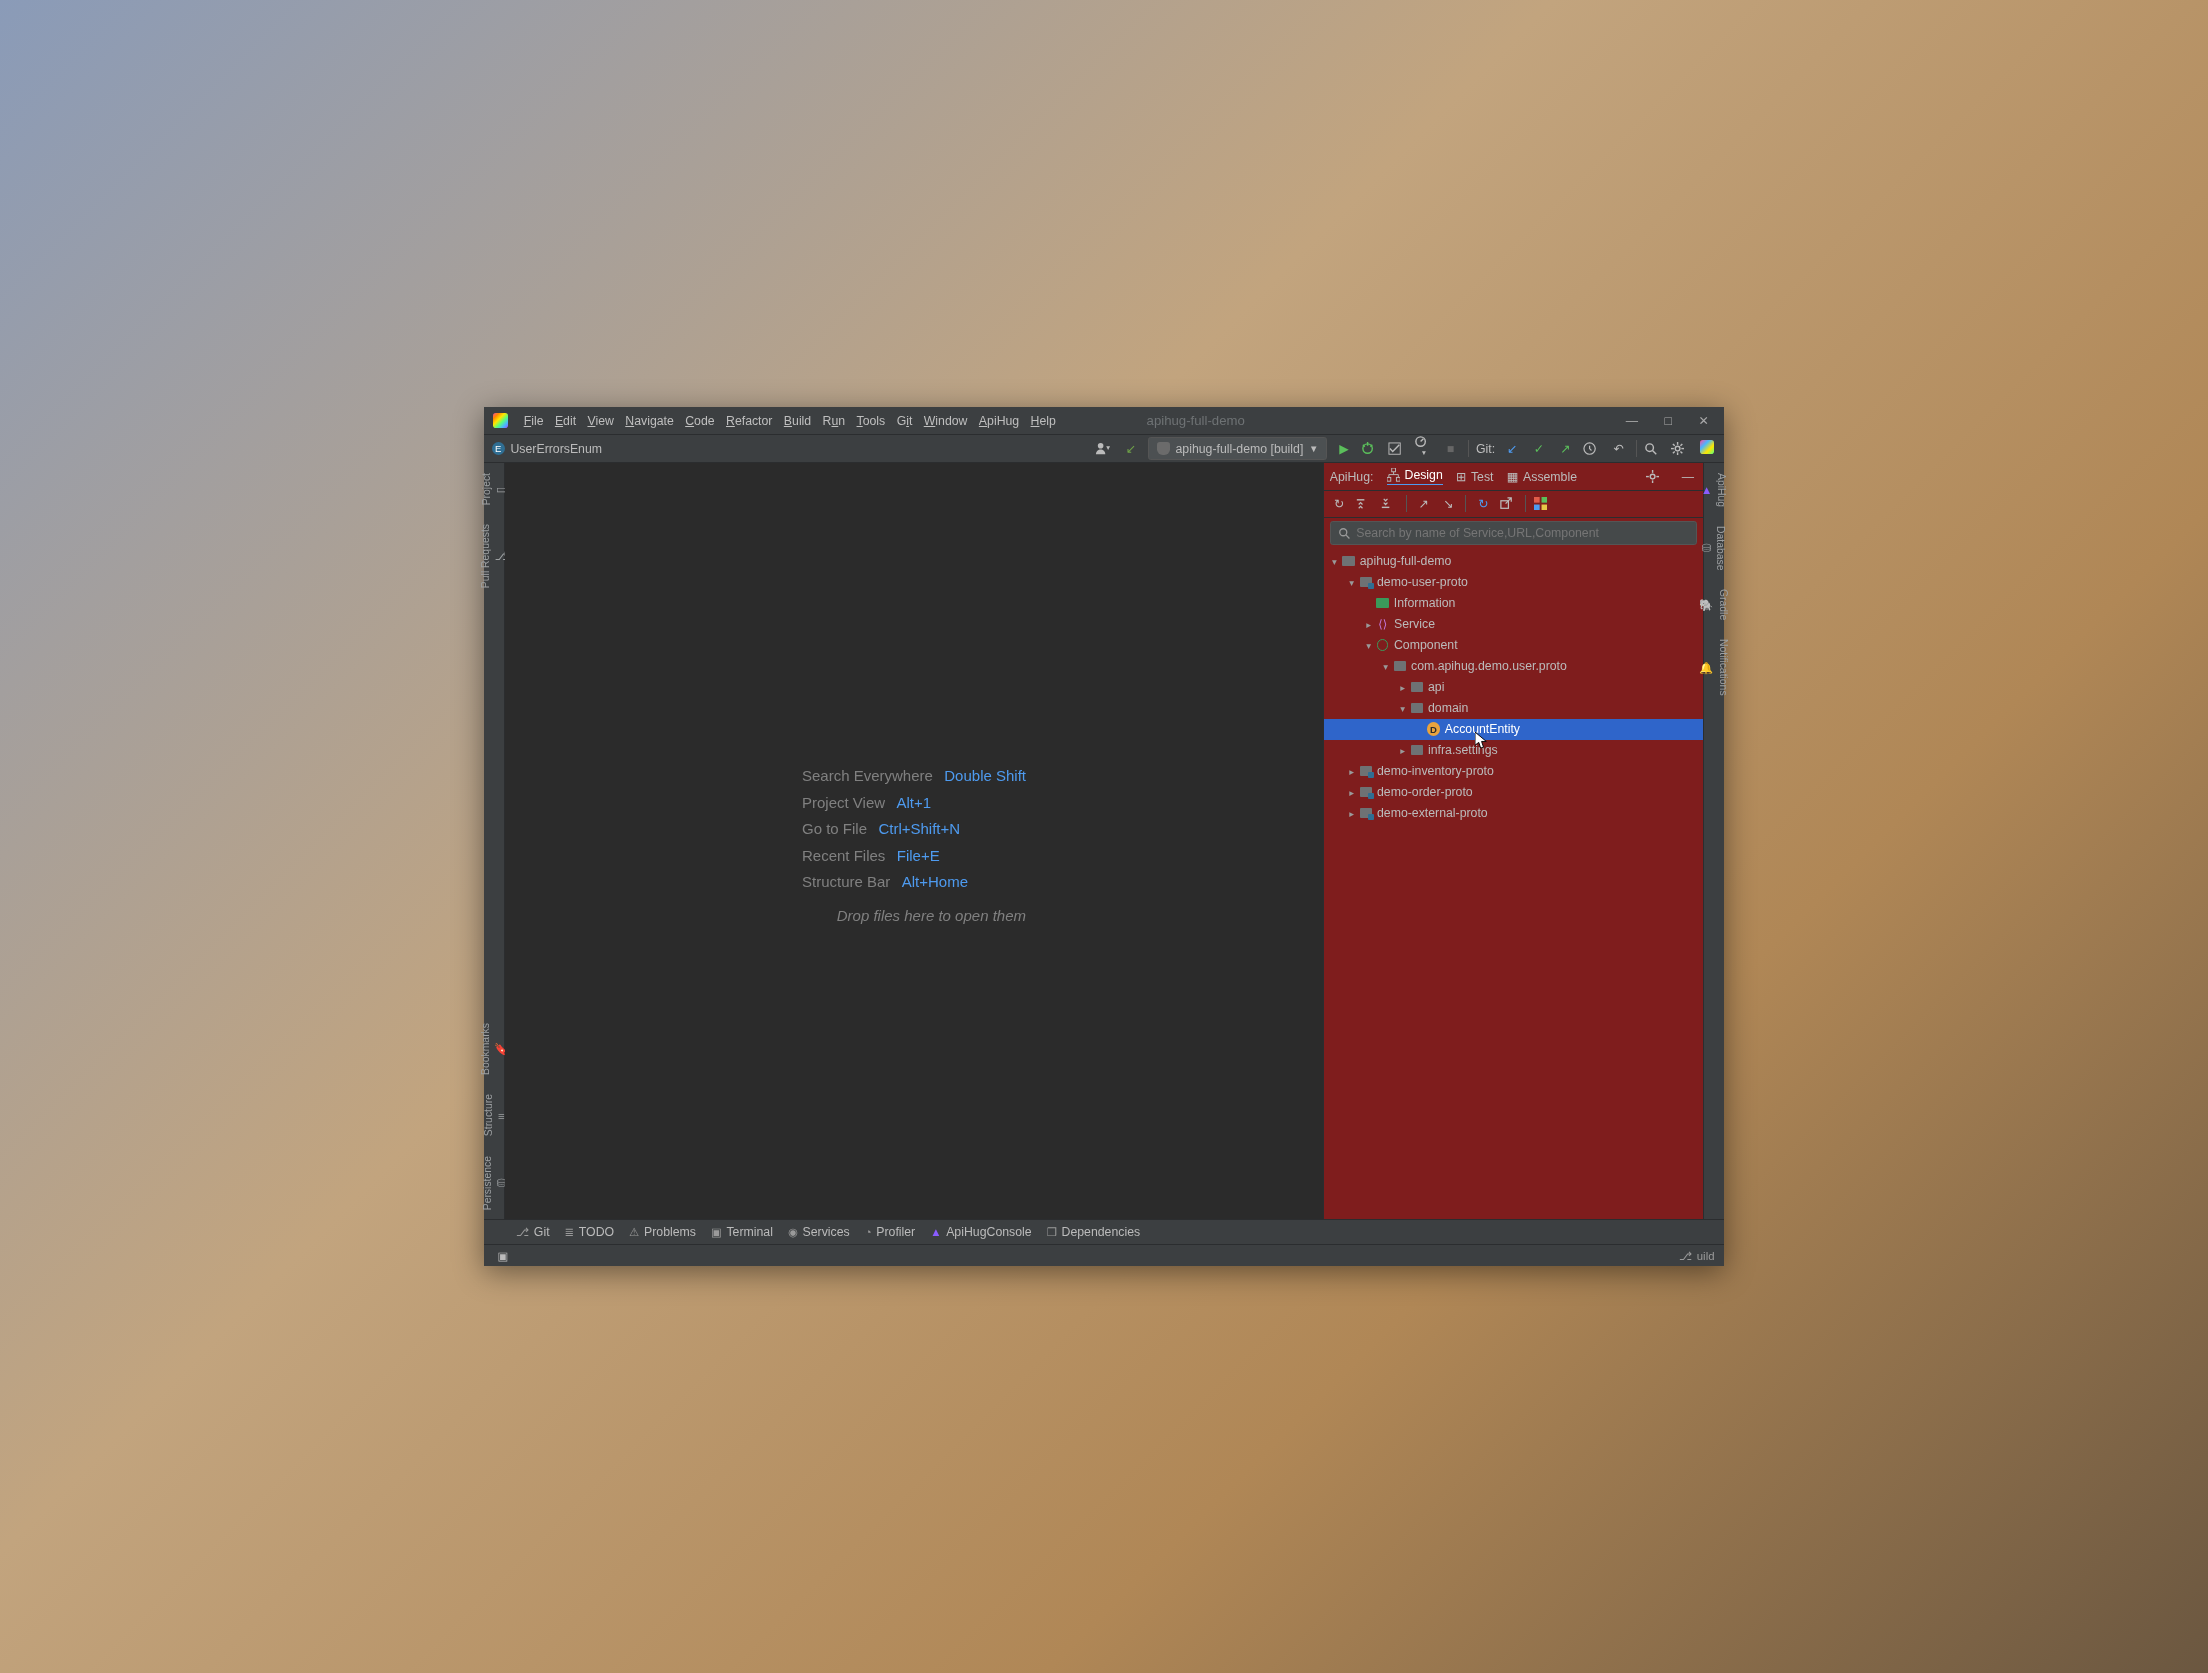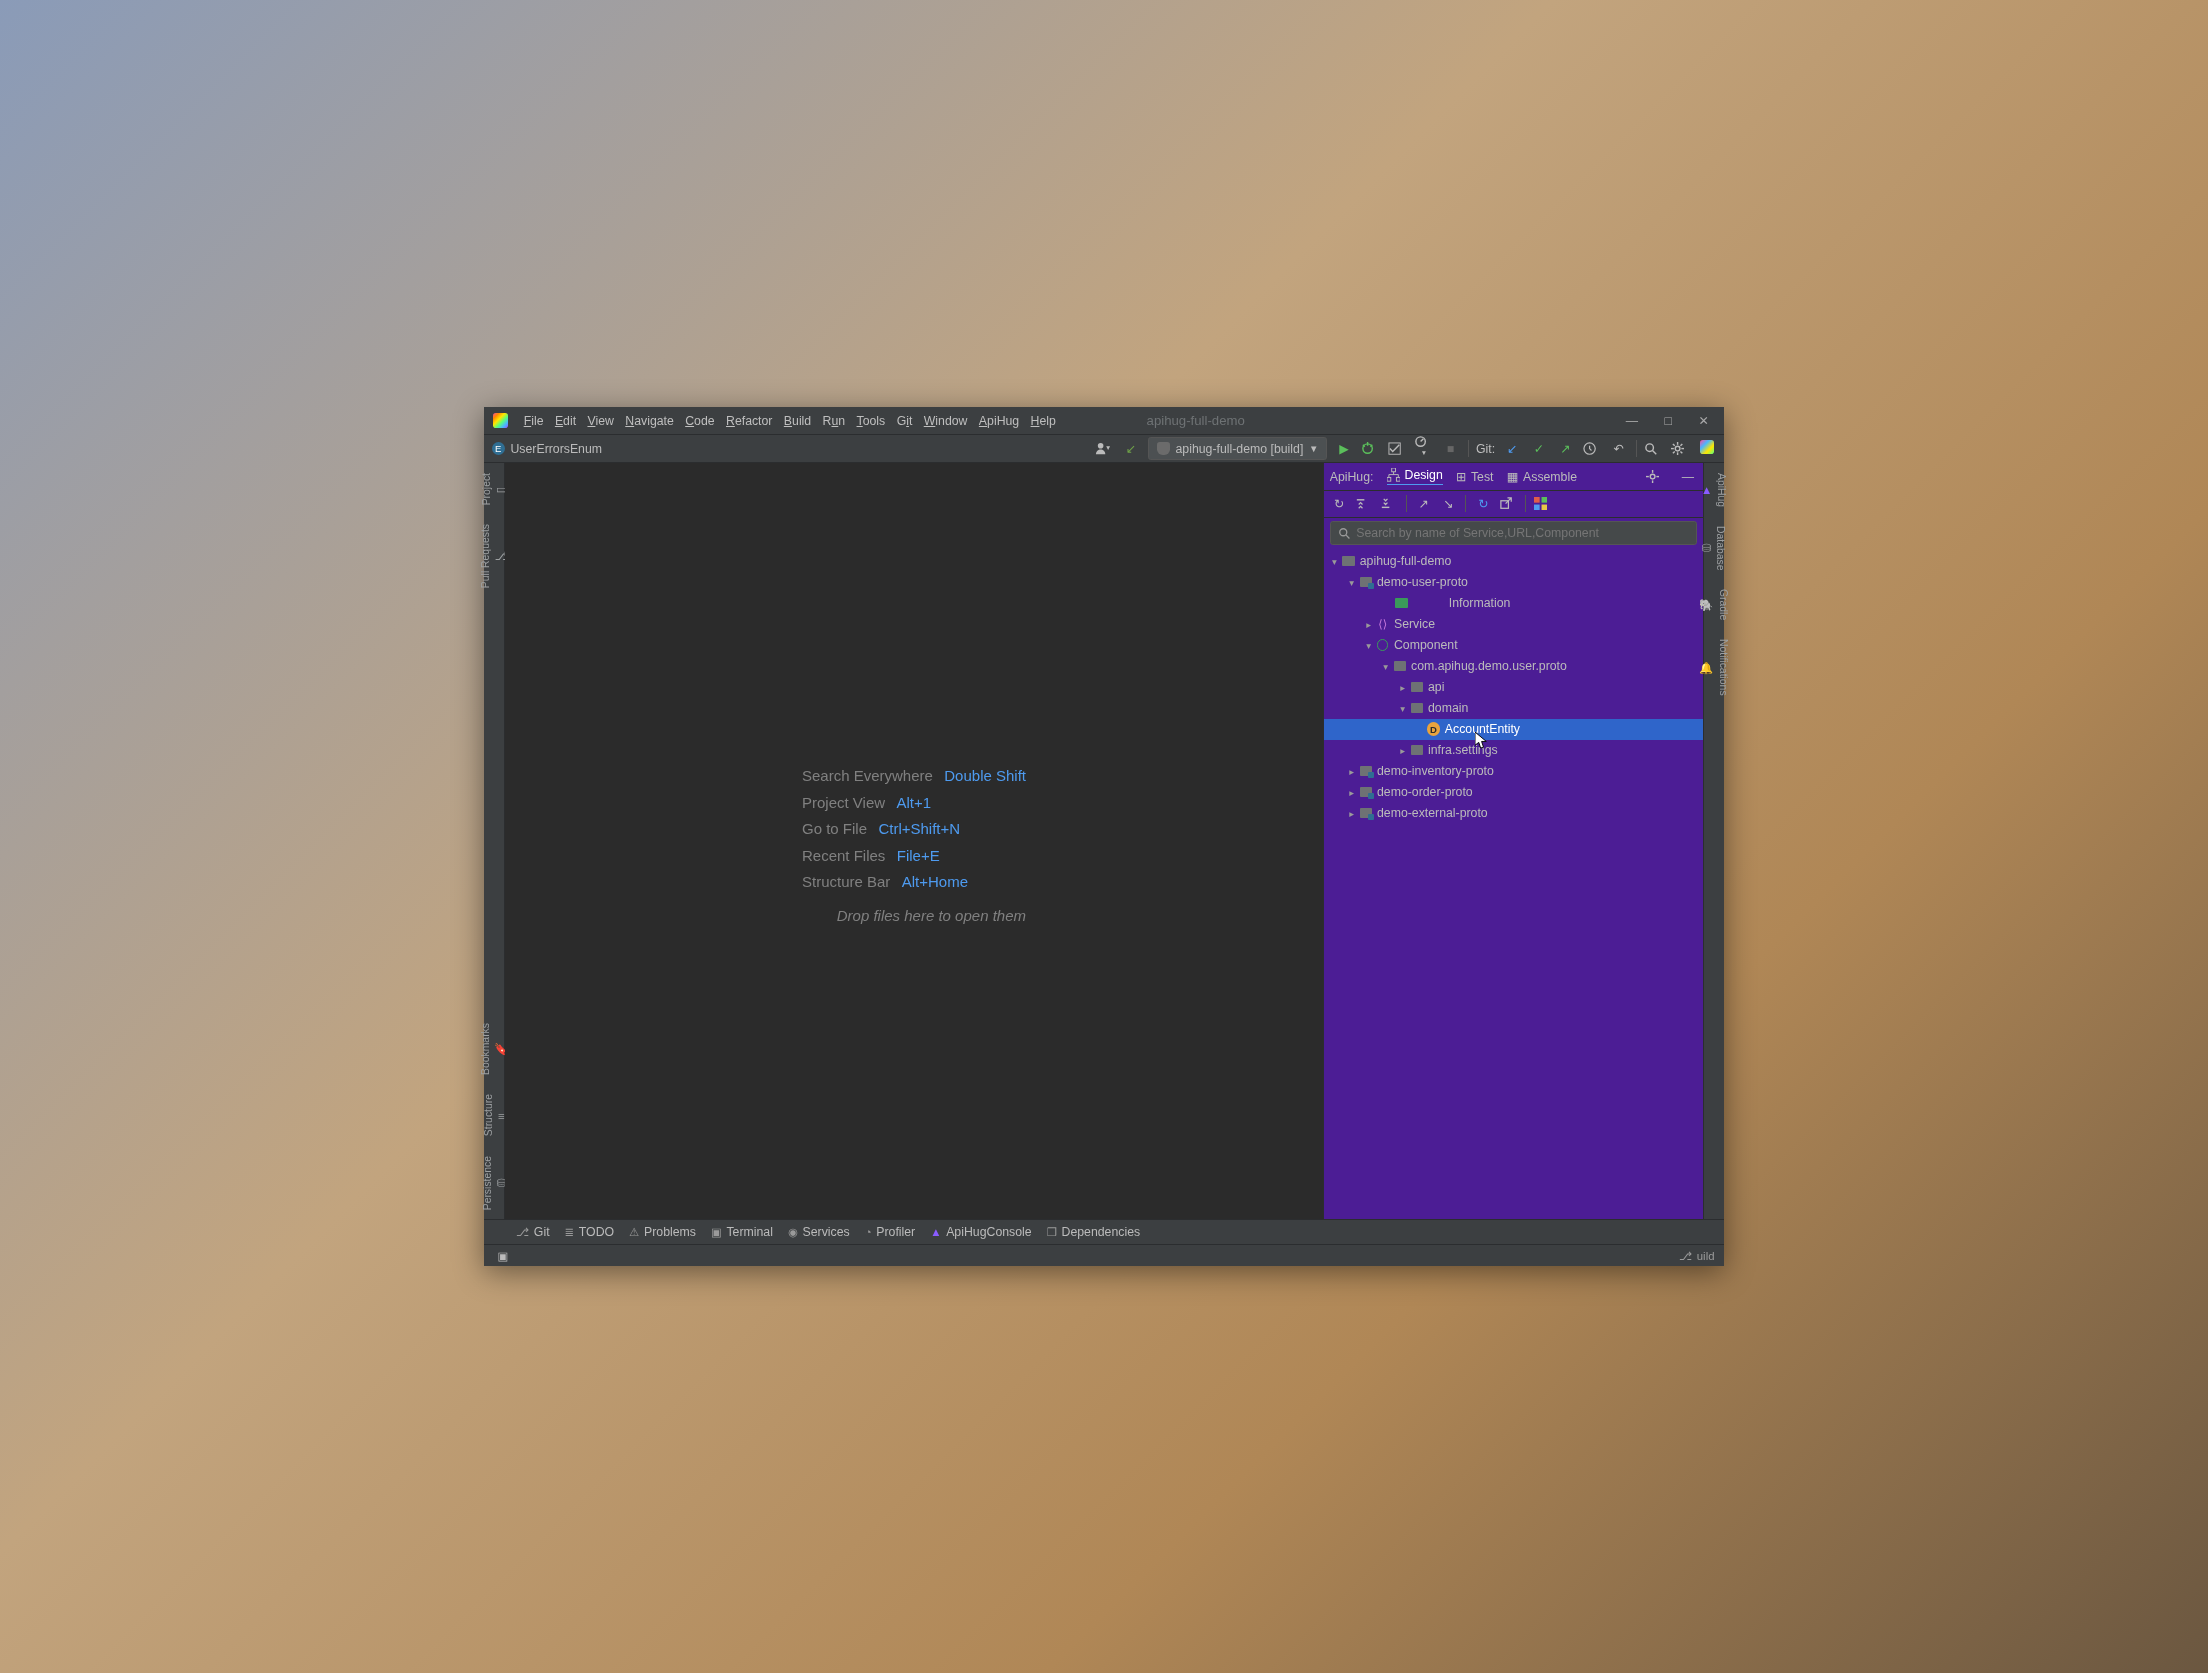--- a/index.html
+++ b/index.html
@@ -132,21 +132,21 @@
   }
   .shortcuts { text-align: right; }
   .shortcut-row { display: flex; gap: 11.4px; margin: 9.5px 0; font-size: 15px; }
   .shortcut-row .label { color: #808080; }
   .shortcut-row .keys { color: #4e9bf0; }
   .drop-hint { color: #808080; margin-top: 17px; font-size: 15px; font-style: italic; }
 
   
   .sidepanel {
     width: 379px;
-    background: #4c1d95;
+    background: #7f1d1d;
     display: flex;
     flex-direction: column;
   }
   .panel-tabs {
     display: flex; align-items: center; height: 28px;
     border-bottom: 0.9px solid #2b2d2f; padding: 0 5.7px; gap: 13.2px;
   }
   .panel-tabs .ptab { display: flex; align-items: center; gap: 4.7px; cursor: pointer; color: #bbb; }
   .panel-tabs .plabel { color: #bbb; }
   .panel-tabs .active { border-bottom: 1.9px solid #4e9bf0; color: #fff; padding-bottom: 1.9px; }
@@ -476,21 +476,21 @@
             </span>
           <span class="ntext">apihug-full-demo</span>
         </div>
         <div class="node" style="padding-left:21px;">
           <span class="chev">▾</span>
           <span class="nicon">
               <div class="module-icon"></div>
             </span>
           <span class="ntext">demo-user-proto</span>
         </div>
-        <div class="node" style="padding-left:70px;gap:36px;">
+        <div class="node" style="padding-left:51px;">
           <span class="nicon">
               <div class="info-icon"></div>
             </span>
           <span class="ntext">Information</span>
         </div>
         <div class="node" style="padding-left:38px;">
           <span class="chev">▸</span>
           <span class="nicon service-icon">⟨⟩</span>
           <span class="ntext">Service</span>
         </div>

